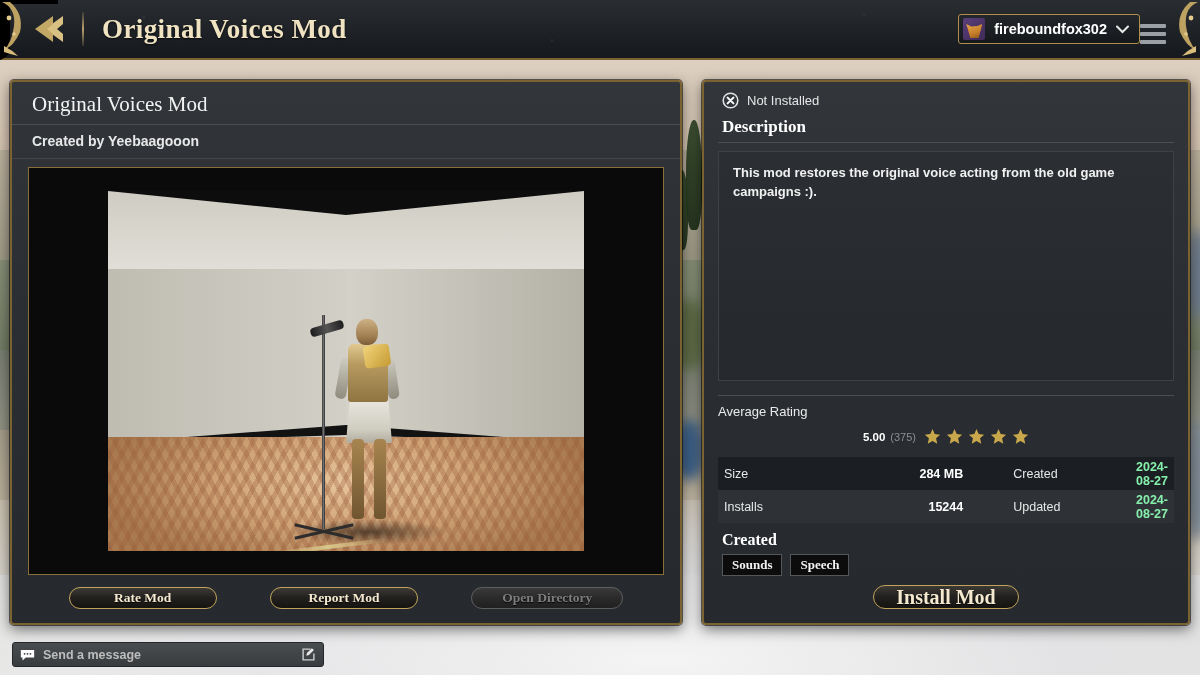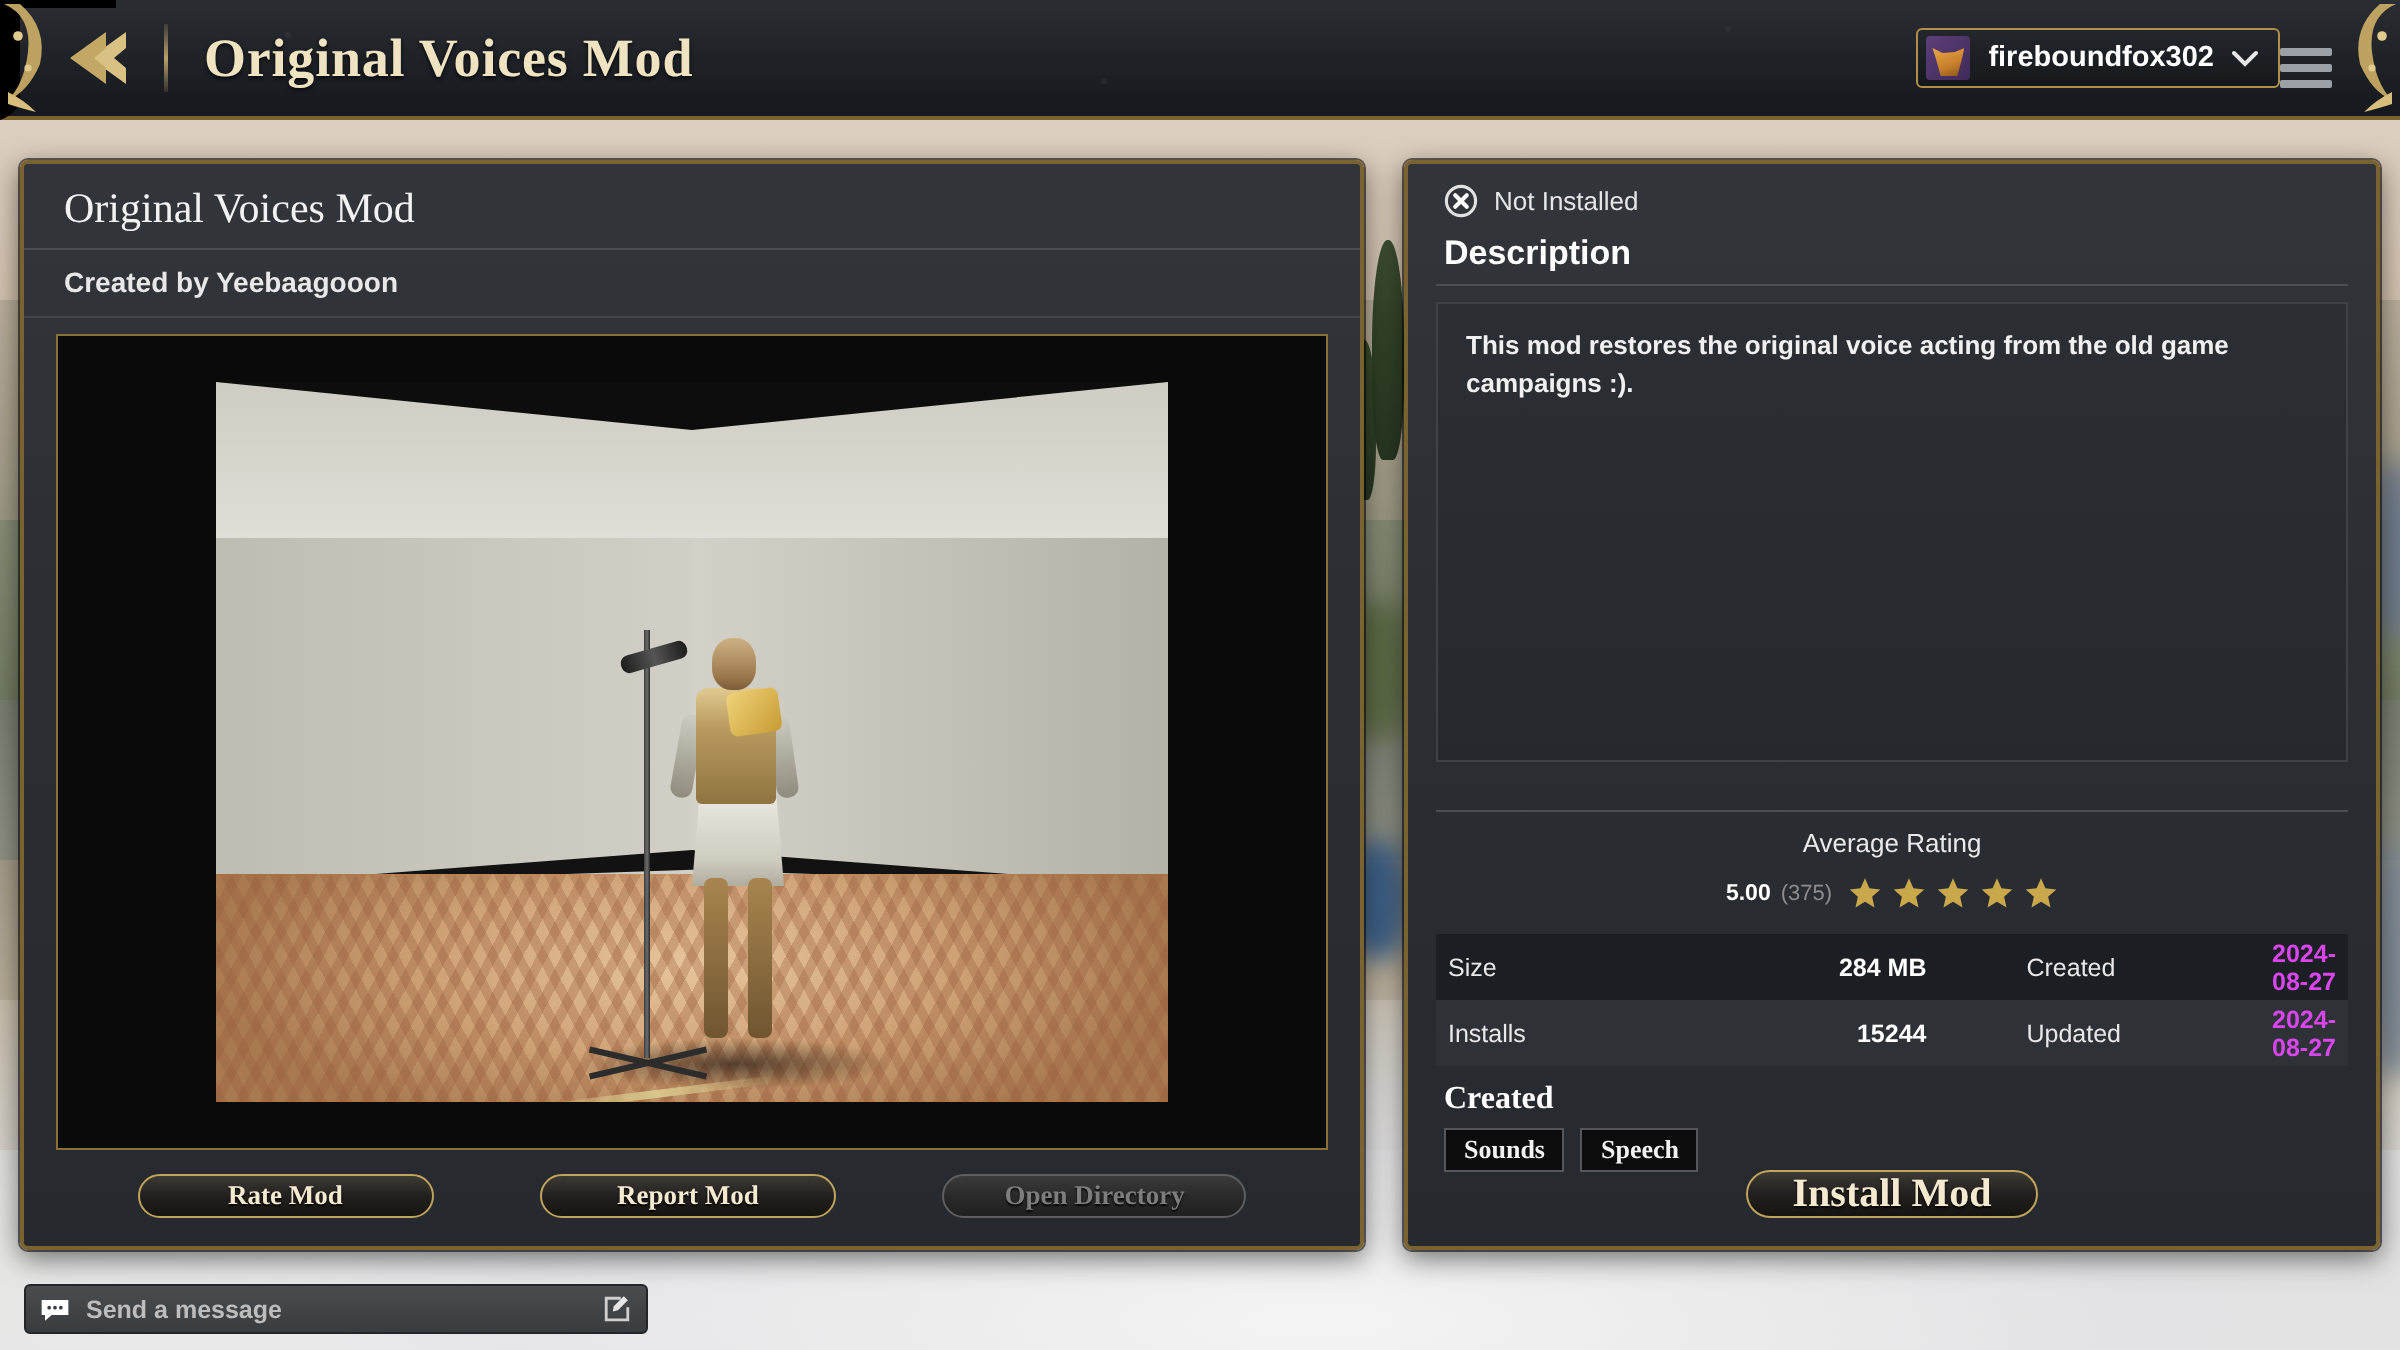--- a/index.html
+++ b/index.html
@@ -348,21 +348,21 @@
   }
   .status-icon {
     width: 17px; height: 17px;
     flex: none;
   }
   .status-text {
     font-size: 13px;
     color: #e6e6e6;
   }
   .section-head {
-    font-family: Liberation Sans, sans-serif;
+    font-family: Liberation Serif, serif;
     font-size: 17px;
     font-weight: bold;
     color: #ffffff;
     padding: 2px 0 5px 4px;
     border-bottom: 1px solid #4b4f54;
   }
   .desc-box {
     margin-top: 8px;
     height: 230px;
     background: linear-gradient(to bottom, #2b2f34, #25282d);
@@ -370,24 +370,24 @@
     padding: 12px 14px;
     overflow: hidden;
   }
   .desc-text {
     font-size: 13px;
     font-weight: bold;
     line-height: 1.45;
     color: #f0f0f0;
   }
   .rating-block {
-    margin-top: 24px;
+    margin-top: 14px;
     border-top: 1px solid #4b4f54;
     padding-top: 8px;
-    text-align: center;
+    text-align: left;
   }
   .rating-label {
     font-size: 13px;
     color: #eaeaea;
   }
   .rating-row {
     display: flex; align-items: center; justify-content: center;
     gap: 5px;
     margin-top: 9px;
   }
@@ -412,21 +412,21 @@
     height: 33px;
     font-size: 12.5px;
     color: #e8e8e8;
     gap: 32px;
   }
   .stat-row.odd  { background: #1b1e22; }
   .stat-row.even { background: #2e3237; }
   .stat-row .k  { width: 108px; padding-left: 6px; }
   .stat-row .v  { width: 108px; text-align: right; font-weight: bold; color: #ffffff; }
   .stat-row .k2 { width: 110px; padding-left: 18px; }
-  .stat-row .v2 { flex: 1; text-align: right; font-weight: bold; color: #d946ef; padding-right: 6px; }
+  .stat-row .v2 { flex: 1; text-align: right; font-weight: bold; color: #86efac; padding-right: 6px; }
 
   .category-head {
     font-family: "Liberation Serif", serif;
     font-size: 16px;
     font-weight: bold;
     color: #ffffff;
     padding: 8px 0 5px 4px;
   }
   .tags { display: flex; gap: 8px; padding-left: 4px; }
   .tag {

